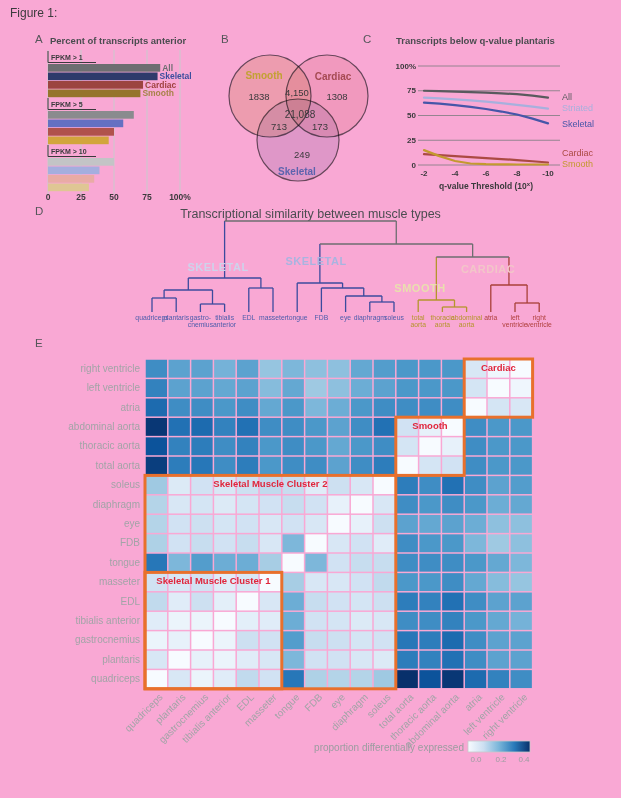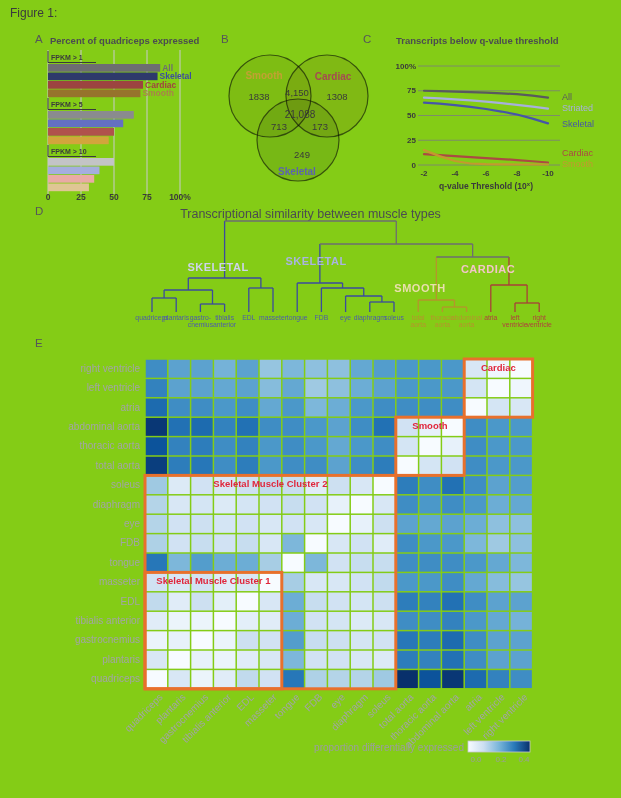--- a/index.html
+++ b/index.html
@@ -1,33 +1,33 @@
 <!DOCTYPE html>
 <html><head>
 <meta charset="utf-8">
 <style>
   html,body{margin:0;padding:0;background:#fff;}
-  .page{position:relative;width:621px;height:798px;background:#84cc16;
+  .page{position:relative;width:621px;height:798px;background:#f9a8d4;
         font-family:"Liberation Sans",sans-serif;overflow:hidden;}
   .abs{position:absolute;}
   .fig-label{font-size:12px;color:#3b3b3d;}
   .panel-letter{font-size:11.5px;color:#55565a;}
   .panel-title{font-size:9.5px;font-weight:bold;color:#4b4c50;}
   .big-title{font-size:12.5px;color:#4b4c50;}
   .center{text-align:center;width:621px;left:0;}
   svg{position:absolute;overflow:visible;}
 </style>
 </head>
 <body>
 
 <div class="page">
   <div class="abs fig-label" style="left:10px;top:6px;">Figure 1:</div>
 
   <div class="abs panel-letter" style="left:35px;top:33px;">A</div>
-  <div class="abs panel-title" style="left:50px;top:35px;">Percent of quadriceps expressed</div>
+  <div class="abs panel-title" style="left:50px;top:35px;">Percent of transcripts anterior</div>
   <svg id="svgA" style="left:40px;top:48px;" width="180" height="160">
       <line x1="8" y1="2" x2="8" y2="146" stroke="#c9cacc" stroke-width="1"></line>
       <line x1="41" y1="2" x2="41" y2="146" stroke="#c9cacc" stroke-width="1"></line>
       <line x1="74" y1="2" x2="74" y2="146" stroke="#c9cacc" stroke-width="1"></line>
       <line x1="107" y1="2" x2="107" y2="146" stroke="#c9cacc" stroke-width="1"></line>
       <line x1="140" y1="2" x2="140" y2="146" stroke="#c9cacc" stroke-width="1"></line>
       <path d="M 8 3 L 8 14.5 L 56 14.5" stroke="#3a3a3c" stroke-width="1" fill="none"></path>
       <text x="11" y="12" font-size="7px" font-weight="bold" fill="#3a3a3c">FPKM &gt; 1</text>
       <rect x="8" y="16" width="112.2" height="7.7" fill="#6d6e71"></rect>
       <rect x="8" y="24.5" width="109.56" height="7.7" fill="#2e3a6b"></rect>
@@ -67,21 +67,21 @@
       <text x="39" y="57.5" font-size="9.5px" fill="#39393b" text-anchor="middle">1838</text>
       <text x="117" y="57.5" font-size="9.5px" fill="#39393b" text-anchor="middle">1308</text>
       <text x="82" y="115.5" font-size="9.5px" fill="#39393b" text-anchor="middle">249</text>
       <text x="77" y="53.5" font-size="9.5px" fill="#39393b" text-anchor="middle">4,150</text>
       <text x="59" y="87.5" font-size="9.5px" fill="#39393b" text-anchor="middle">713</text>
       <text x="100" y="87.5" font-size="9.5px" fill="#39393b" text-anchor="middle">173</text>
       <text x="80" y="75.5" font-size="10px" fill="#39393b" text-anchor="middle">21,088</text>
     </svg>
 
   <div class="abs panel-letter" style="left:363px;top:33px;">C</div>
-  <div class="abs panel-title" style="left:396px;top:35px;">Transcripts below q-value threshold</div>
+  <div class="abs panel-title" style="left:396px;top:35px;">Transcripts below q-value plantaris</div>
   <svg id="svgC" style="left:380px;top:50px;" width="241" height="150">
       <line x1="38" y1="16" x2="180" y2="16" stroke="#7b7c7f" stroke-width="0.8"></line>
       <text x="36" y="18.5" font-size="8px" font-weight="bold" fill="#3a3a3c" text-anchor="end">100%</text>
       <line x1="38" y1="40.75" x2="180" y2="40.75" stroke="#7b7c7f" stroke-width="0.8"></line>
       <text x="36" y="43.25" font-size="8px" font-weight="bold" fill="#3a3a3c" text-anchor="end">75</text>
       <line x1="38" y1="65.5" x2="180" y2="65.5" stroke="#7b7c7f" stroke-width="0.8"></line>
       <text x="36" y="68" font-size="8px" font-weight="bold" fill="#3a3a3c" text-anchor="end">50</text>
       <line x1="38" y1="90.25" x2="180" y2="90.25" stroke="#7b7c7f" stroke-width="0.8"></line>
       <text x="36" y="92.75" font-size="8px" font-weight="bold" fill="#3a3a3c" text-anchor="end">25</text>
       <line x1="38" y1="115" x2="180" y2="115" stroke="#7b7c7f" stroke-width="0.8"></line>

